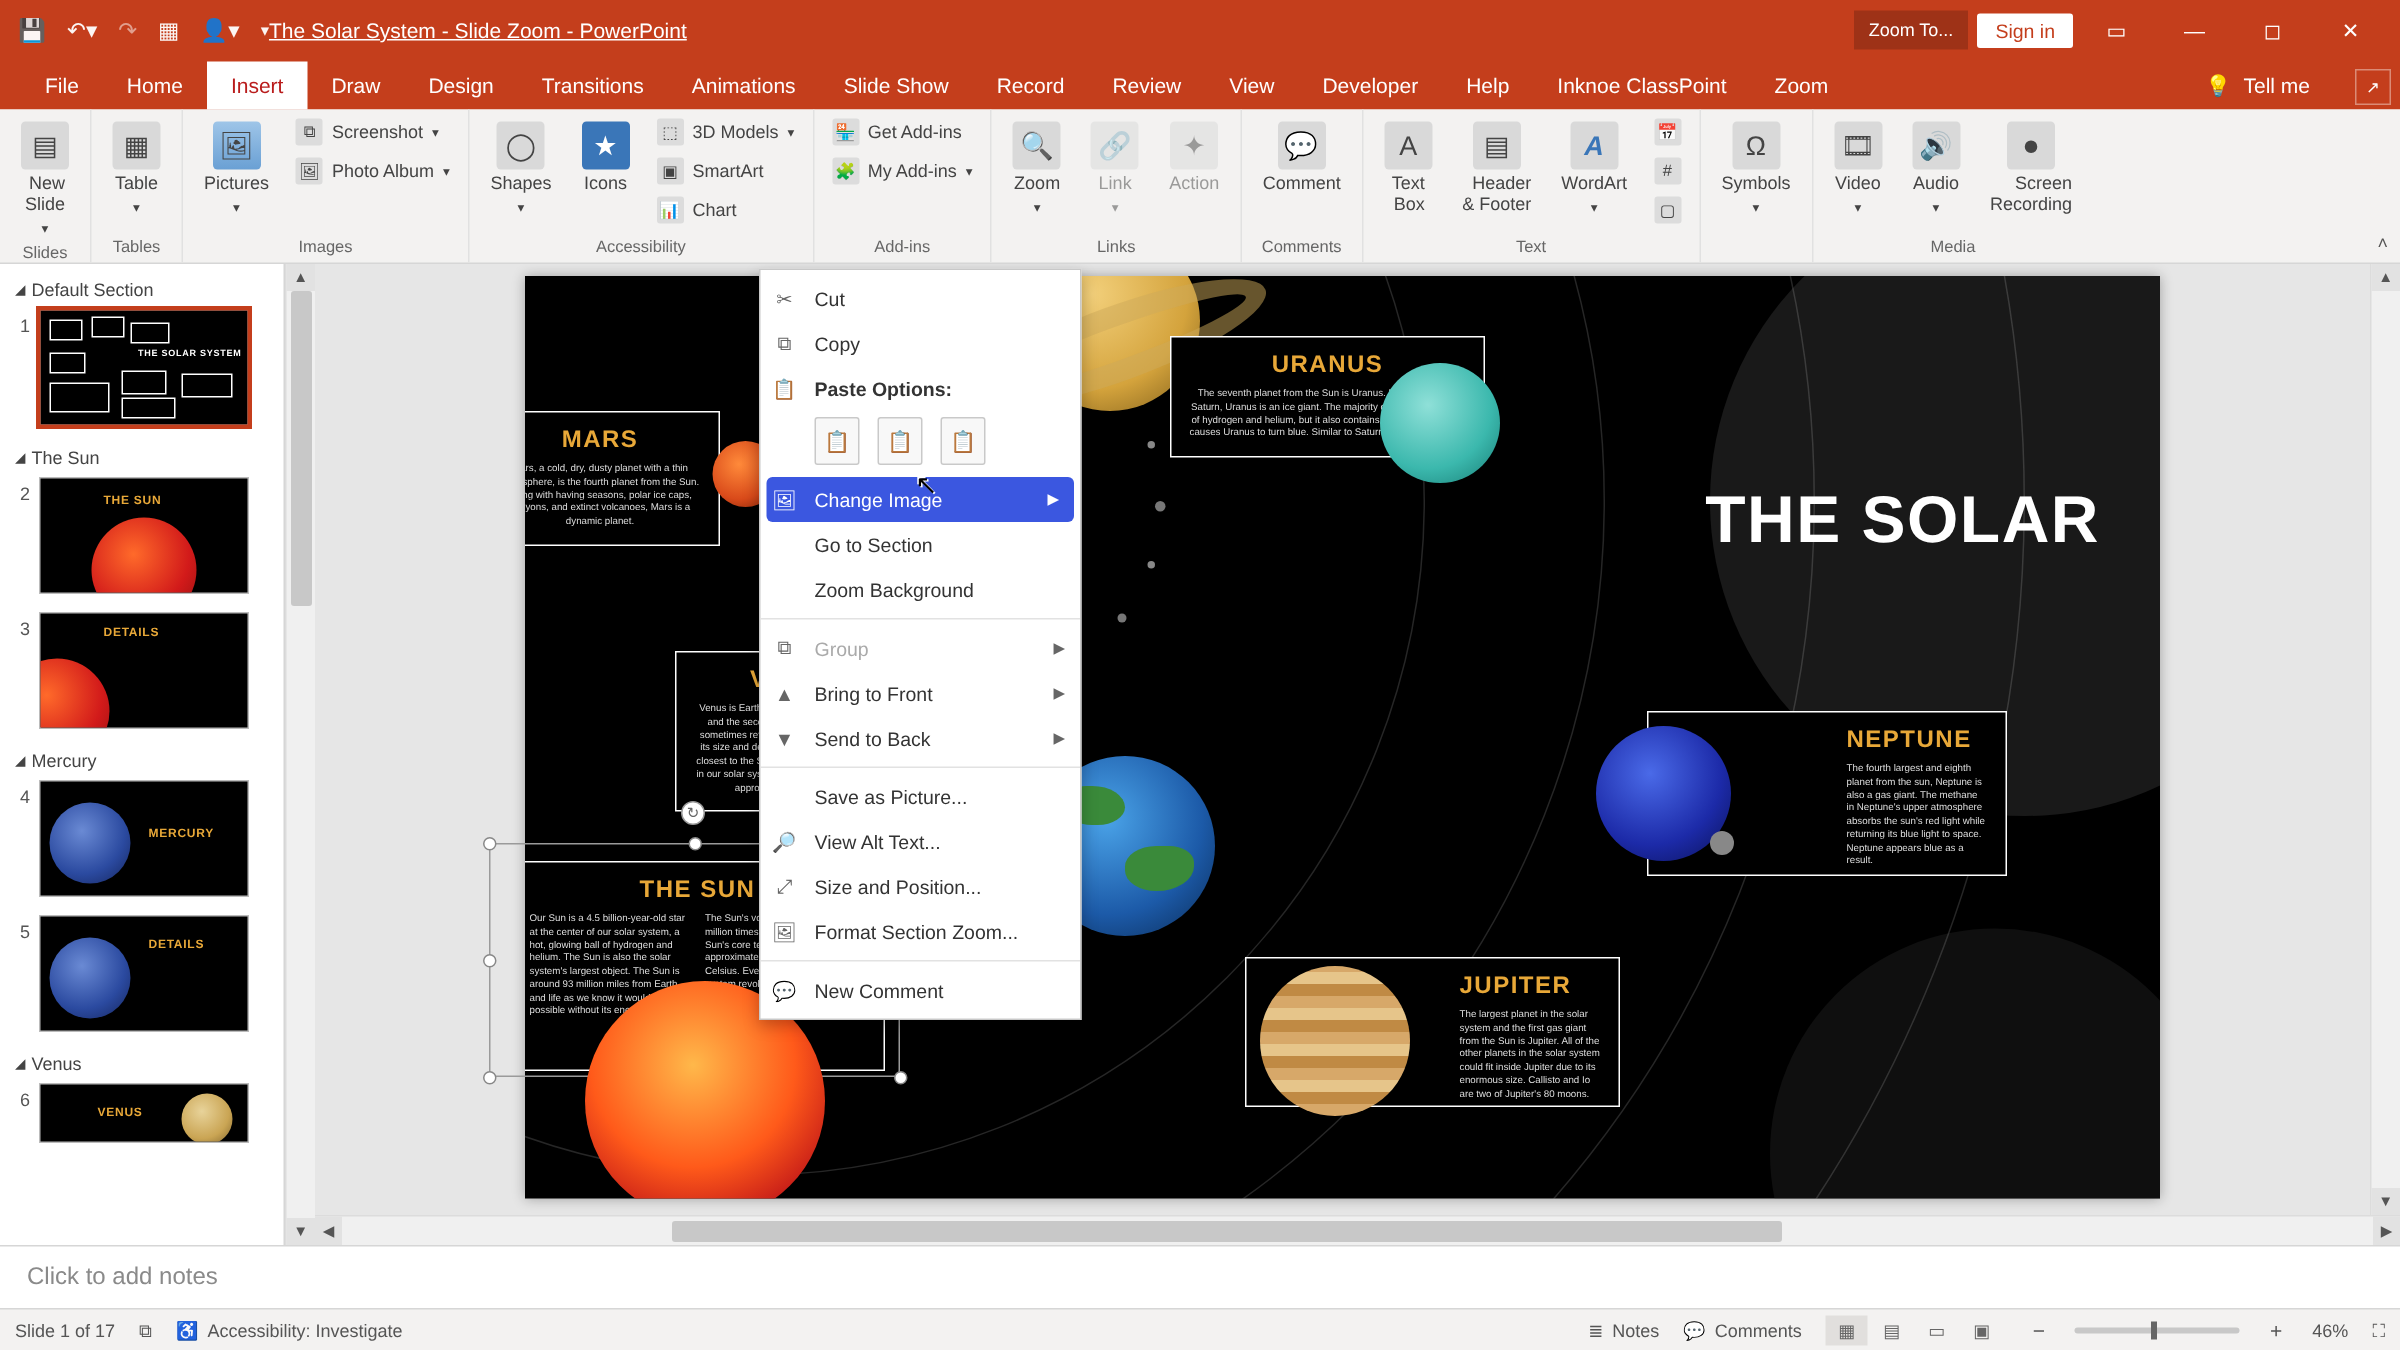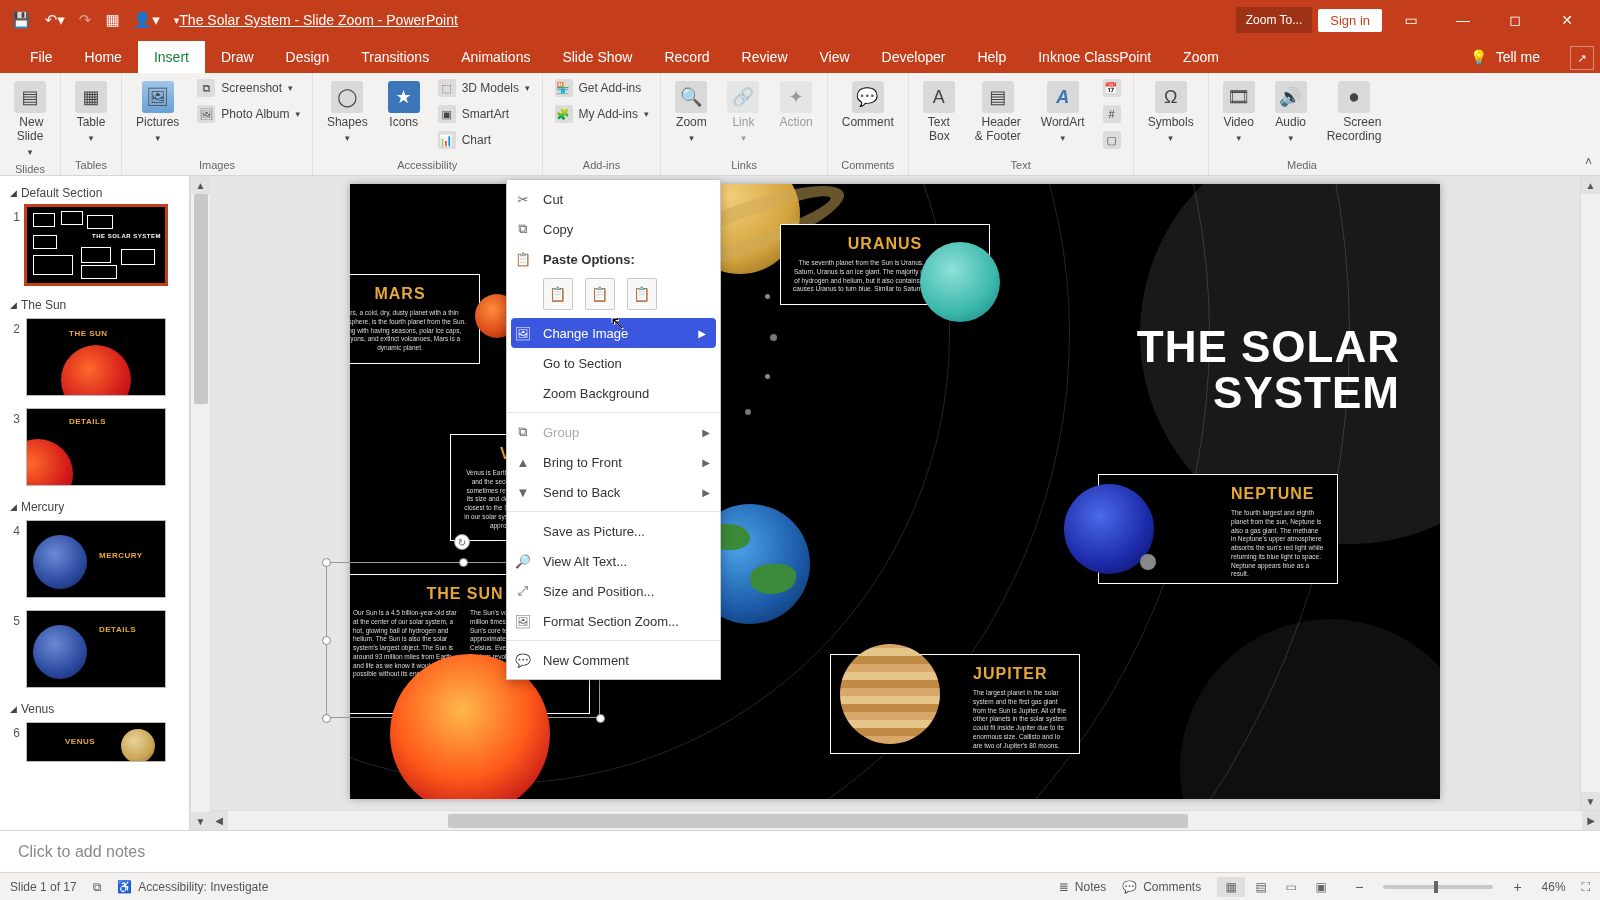--- a/index.html
+++ b/index.html
@@ -11,21 +11,21 @@
 .title-bar .qat span { font-size: 15px; opacity: .95; cursor: pointer; }
 .title-bar .title { flex: 1; font-size: 14px; text-decoration: underline; }
 .title-bar .right { display: flex; align-items: center; gap: 6px; padding-right: 10px; }
 .title-bar .zoom-to { background: #9e3217; padding: 6px 10px; font-size: 12px; }
 .title-bar .sign-in { background: #fff; color: #c43e1c; padding: 4px 12px; border-radius: 2px; font-size: 13px; cursor: pointer; }
 .title-bar .win-btn { width: 46px; height: 40px; display: flex; align-items: center; justify-content: center; cursor: pointer; font-size: 14px; }
 
 
 .tabs-row { height: 33px; background: #c43e1c; display: flex; align-items: flex-end; color: #fff; font-size: 14px; padding-left: 14px; position: relative;}
 .tabs-row .tab { padding: 8px 16px; cursor: pointer; }
-.tabs-row .tab.active { background: #fff; color: #15803d; }
+.tabs-row .tab.active { background: #fff; color: #b91c1c; }
 .tabs-row .tell-me { position:absolute; right:46px; display: flex; align-items: center; gap: 8px; color: #fff; padding: 8px 14px;}
 .tabs-row .collapse { position:absolute; right:6px; top:6px; width:24px; height:24px; border:1px solid rgba(255,255,255,.4); display:flex;align-items:center;justify-content:center; font-size:11px; }
 
 
 .ribbon { height: 103px; background: #f3f2f1; border-bottom: 1px solid #d6d6d6; display: flex; font-size: 12px; color: #444; position:relative;}
 .ribbon .group { border-right: 1px solid #e1e1e1; display: flex; flex-direction: column; justify-content: space-between; padding: 4px 8px 2px; }
 .ribbon .group .items { display: flex; align-items: flex-start; gap: 8px; flex:1;}
 .ribbon .group .label { text-align: center; font-size: 11px; color: #666; padding: 2px 0; }
 .big-btn { display: flex; flex-direction: column; align-items: center; justify-content: center; gap: 3px; padding: 4px 6px; cursor: pointer; }
 .big-btn .ico { width: 32px; height: 32px; background: #d9d9d9; border-radius: 3px; display:flex;align-items:center;justify-content:center;font-size:18px;}
@@ -420,21 +420,20 @@
           <div class="planet" style="left:80px;top:40px;width:4px;height:4px;background:#888"></div>
           <div class="planet" style="left:100px;top:70px;width:6px;height:6px;background:#777"></div>
           <div class="planet" style="left:115px;top:110px;width:5px;height:5px;background:#888"></div>
           <div class="planet" style="left:120px;top:150px;width:7px;height:7px;background:#777"></div>
           <div class="planet" style="left:115px;top:190px;width:5px;height:5px;background:#888"></div>
           <div class="planet" style="left:95px;top:225px;width:6px;height:6px;background:#777"></div>
         </div>
 
         <div class="big-title">
           <div>THE SOLAR</div>
-          <div>SYSTEM</div>
         </div>
 
         <div class="planet" style="left:330px;top:-30px;width:120px;height:120px;background:radial-gradient(circle at 40% 35%, #f2cf7a, #d4a33c 60%, #7a5a18)"></div>
         <div style="position:absolute;left:290px;top:20px;width:210px;height:50px;border:14px solid rgba(206,170,90,.5);border-radius:50%;transform:rotate(-20deg)"></div>
 
         <div class="card" style="left:-30px;top:90px;width:160px;">
           <div class="h" style="text-align:center">MARS</div>
           <div class="b" style="text-align:center">Mars, a cold, dry, dusty planet with a thin atmosphere, is the fourth planet from the Sun. Along with having seasons, polar ice caps, canyons, and extinct volcanoes, Mars is a dynamic planet.</div>
         </div>
         <div class="planet" style="left:125px;top:110px;width:44px;height:44px;background:radial-gradient(circle at 40% 35%, #ff8a3a, #d94a1a 60%, #7a2108);z-index:3"></div>
@@ -449,21 +448,21 @@
           <div class="h" style="text-align:center">VENUS</div>
           <div class="b" style="text-align:center">Venus is Earth's closest planetary neighbour and the second planet from the Sun. It is sometimes referred to as Earth's twin due to its size and density. Even though Mercury is closest to the Sun, Venus is the hottest planet in our solar system. Its surface temperature is approximately 475 degrees.</div>
         </div>
 
         <div class="planet" style="left:340px;top:320px;width:120px;height:120px;background:radial-gradient(circle at 40% 35%, #4aa3e8, #1c5aa8 60%, #0a2a54);z-index:2"></div>
         <div style="position:absolute;left:360px;top:340px;width:40px;height:26px;background:#3a8a3a;border-radius:40% 60% 50% 50%;z-index:3"></div>
         <div style="position:absolute;left:400px;top:380px;width:46px;height:30px;background:#3a8a3a;border-radius:50% 40% 60% 50%;z-index:3"></div>
 
         <div class="planet" style="left:275px;top:415px;width:80px;height:80px;background:radial-gradient(circle at 40% 35%, #6a8ad4, #2b4aa0 60%, #14235a);z-index:3"></div>
 
-        <div class="card" style="left:480px;top:470px;width:250px;height:100px">
+        <div class="card" style="left:480px;top:454px;width:250px;height:100px">
           <div class="h" style="margin-left:130px">JUPITER</div>
           <div class="b" style="margin-left:130px">The largest planet in the solar system and the first gas giant from the Sun is Jupiter. All of the other planets in the solar system could fit inside Jupiter due to its enormous size. Callisto and Io are two of Jupiter's 80 moons.</div>
         </div>
         <div class="planet" style="left:490px;top:460px;width:100px;height:100px;background:repeating-linear-gradient(0deg,#d7a869 0 8px,#c08a44 8px 16px,#e6c58a 16px 24px);z-index:2"></div>
 
         <div class="card" style="left:748px;top:290px;width:240px;height:110px">
           <div class="h" style="margin-left:120px">NEPTUNE</div>
           <div class="b" style="margin-left:120px">The fourth largest and eighth planet from the sun, Neptune is also a gas giant. The methane in Neptune's upper atmosphere absorbs the sun's red light while returning its blue light to space. Neptune appears blue as a result.</div>
         </div>
         <div class="planet" style="left:714px;top:300px;width:90px;height:90px;background:radial-gradient(circle at 40% 35%, #4a6ae8, #1c2aa8 60%, #0a1054);z-index:2"></div>

